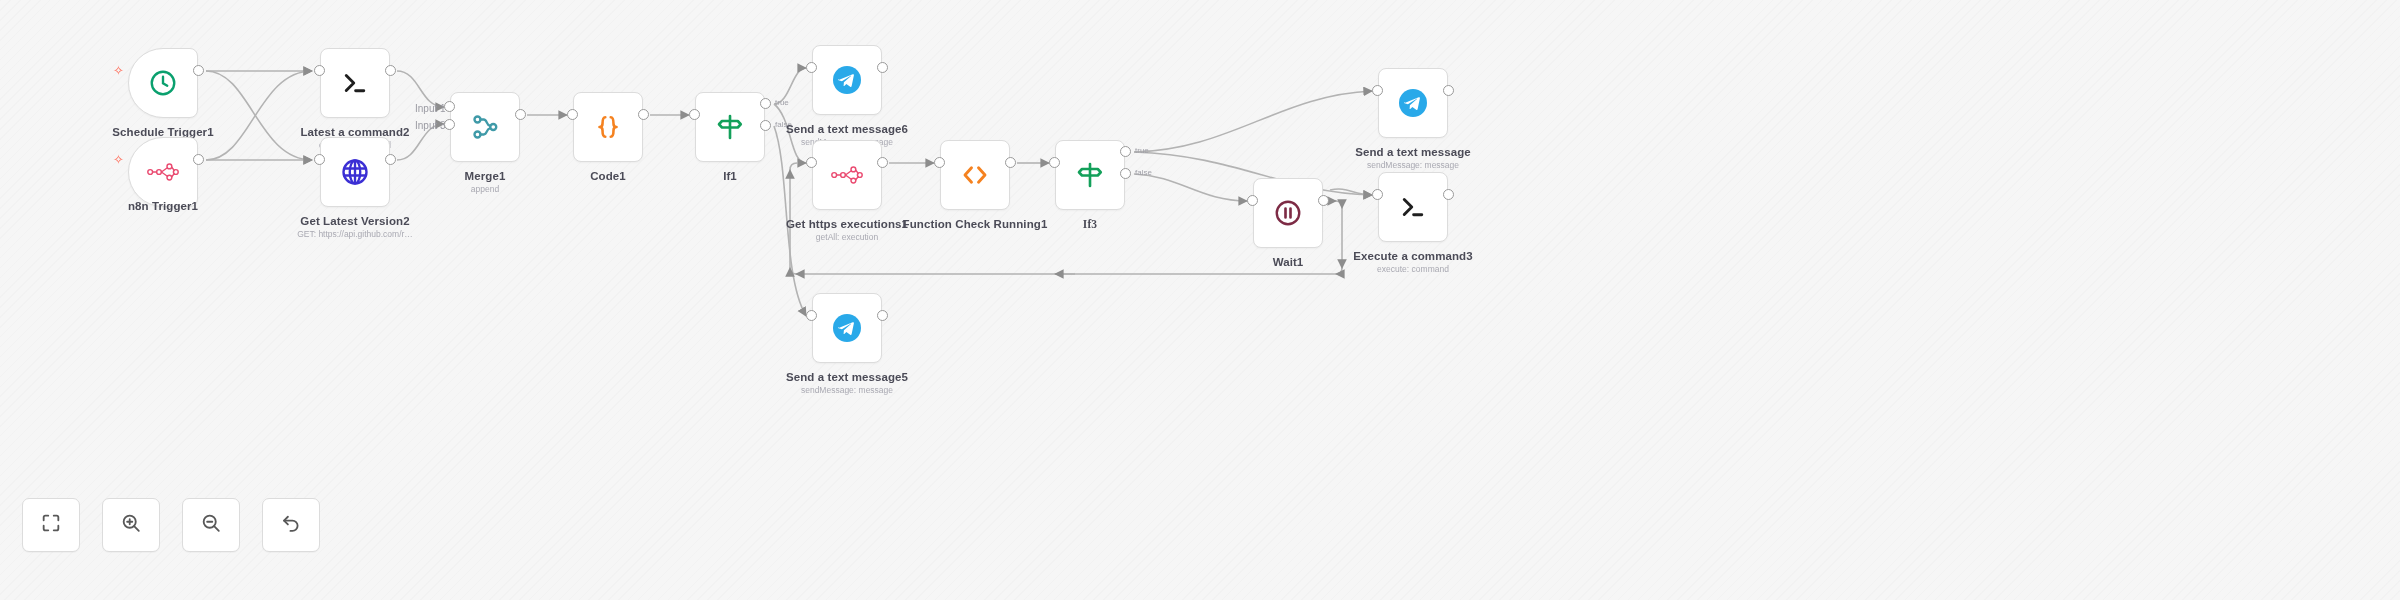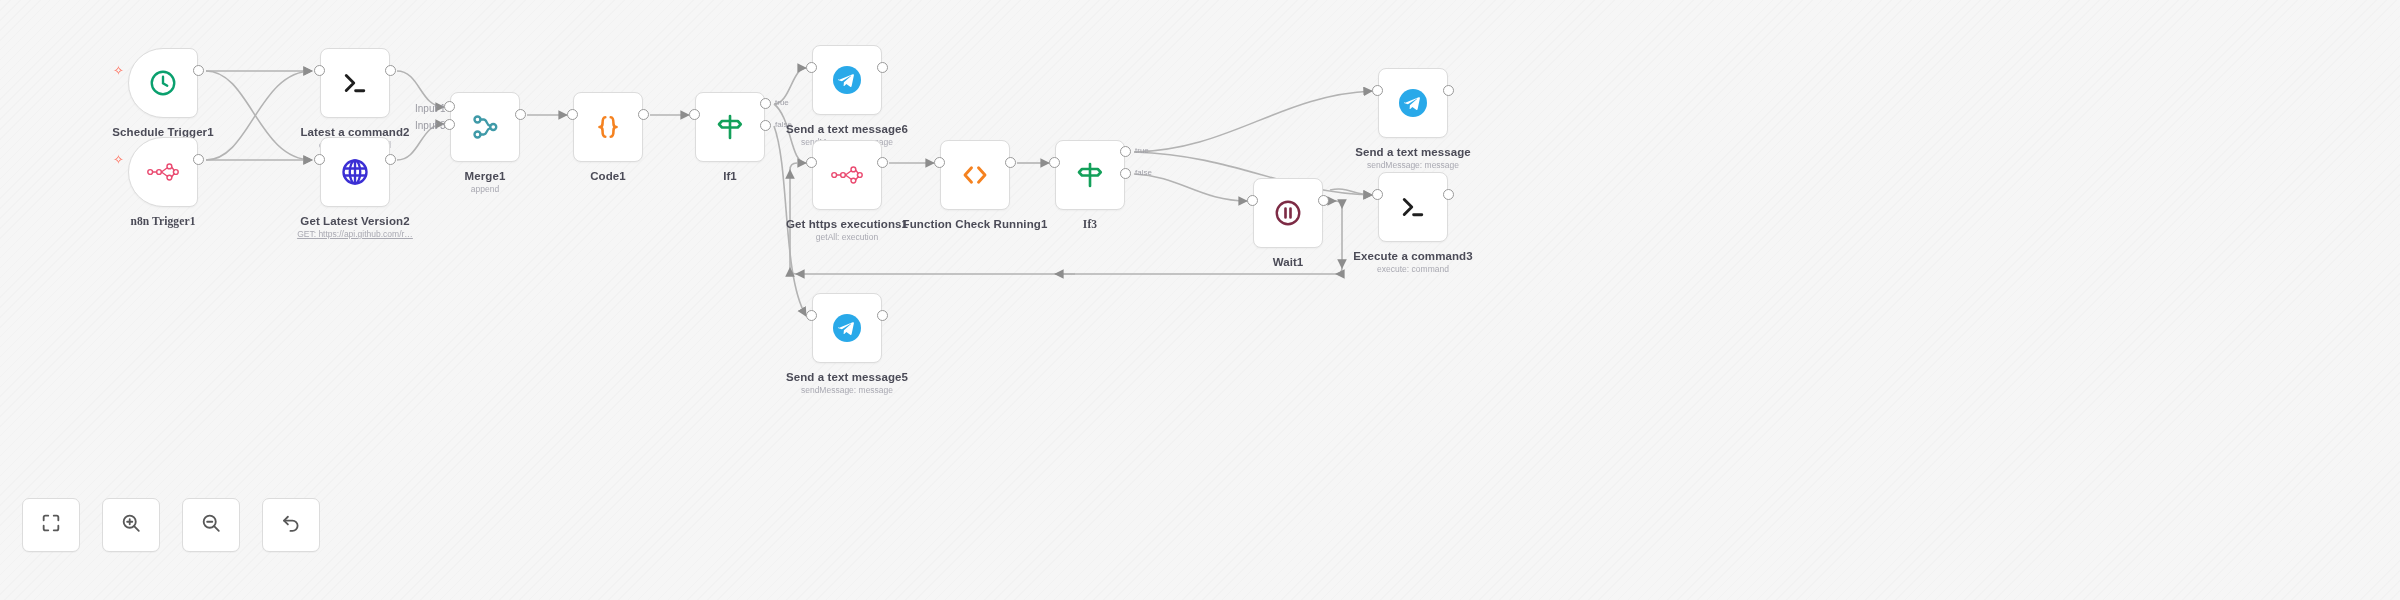--- a/index.html
+++ b/index.html
@@ -164,21 +164,21 @@
         <circle cx="4" cy="13" r="3"></circle>
         <circle cx="15" cy="13" r="3"></circle>
         <circle cx="28" cy="6" r="3"></circle>
         <circle cx="28" cy="20" r="3"></circle>
         <circle cx="36" cy="13" r="3"></circle>
         <path d="M7 13h5M18 13l7-5M18 13l7 5M31 7l3 4M31 19l3-4" stroke-linecap="round"></path>
       </svg>
     </span>
   </div>
   <div class="port" style="left:193px;top:154px;"></div>
-  <div class="nlabel" style="left:43px;top:215px;font-family:Liberation Serif, serif;">n8n Trigger1</div>
+  <div class="nlabel" style="left:43px;top:200px;">n8n Trigger1</div>
 
   <div class="node" style="left:320px;top:48px;">
     <span class="ico">
       <svg width="30" height="30" viewBox="0 0 24 24" fill="none" stroke="#1f1f1f" stroke-width="2.3" stroke-linecap="round" stroke-linejoin="round">
         <path d="M5 6l6 6-6 6"></path>
           <path d="M12.5 18.2H19"></path>
       </svg>
     </span>
   </div>
   <div class="port" style="left:314px;top:65px;"></div>
@@ -191,21 +191,21 @@
       <svg width="30" height="30" viewBox="0 0 24 24" fill="none" stroke="#3b2fd4" stroke-width="1.9">
         <circle cx="12" cy="12" r="9.2"></circle>
         <ellipse cx="12" cy="12" rx="4.2" ry="9.2"></ellipse>
         <path d="M3 9.2h18M3 14.8h18M12 2.8v18.4"></path>
       </svg>
     </span>
   </div>
   <div class="port" style="left:314px;top:154px;"></div>
   <div class="port" style="left:385px;top:154px;"></div>
   <div class="nlabel" style="left:235px;top:215px;">Get Latest Version2</div>
-  <div class="nsub" style="left:235px;top:229px;text-decoration:underline;">GET: https://api.github.com/r…</div>
+  <div class="nsub" style="left:235px;top:229px;">GET: https://api.github.com/r…</div>
 
   <div class="inlbl" style="left:415px;top:103px;">Input 1</div>
   <div class="inlbl" style="left:415px;top:120px;">Input 3</div>
   <div class="node" style="left:450px;top:92px;">
     <span class="ico">
       <svg width="30" height="30" viewBox="0 0 24 24" fill="none" stroke="#3f9aa8" stroke-width="1.9" stroke-linecap="round">
         <circle cx="6" cy="6" r="2.4"></circle>
           <circle cx="6" cy="18" r="2.4"></circle>
         <circle cx="18.6" cy="12" r="2.4"></circle>
         <path d="M8.4 6h2.6c1.2 0 1.8.9 2.4 2.3.6 1.4 1.1 2.4 2.4 2.6"></path>

